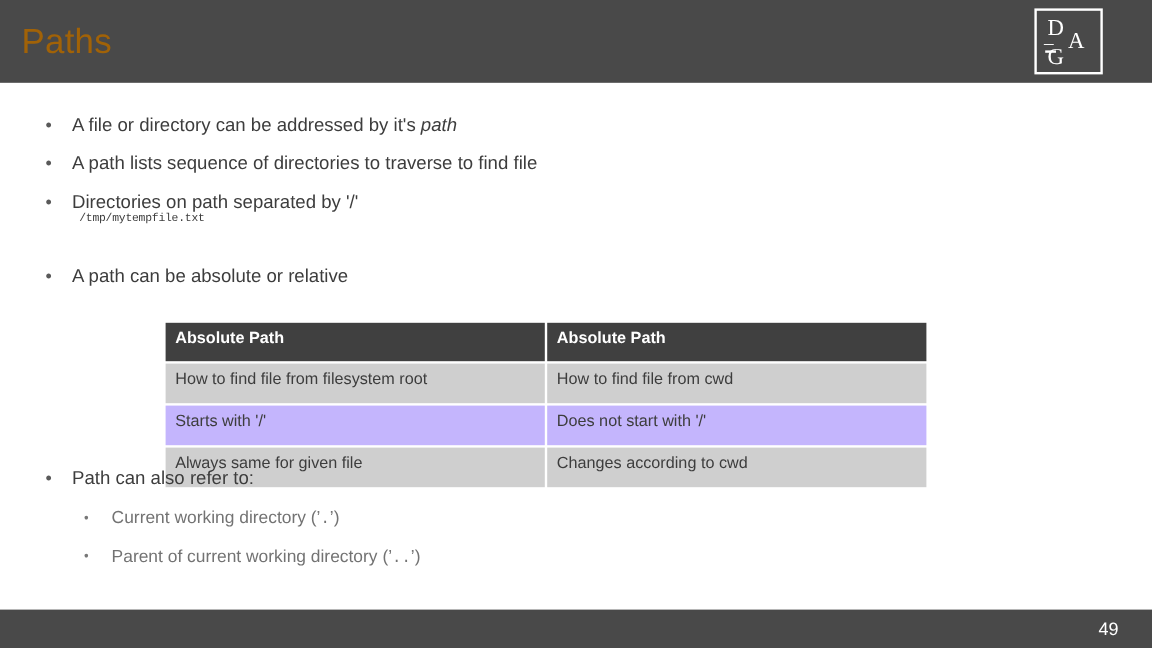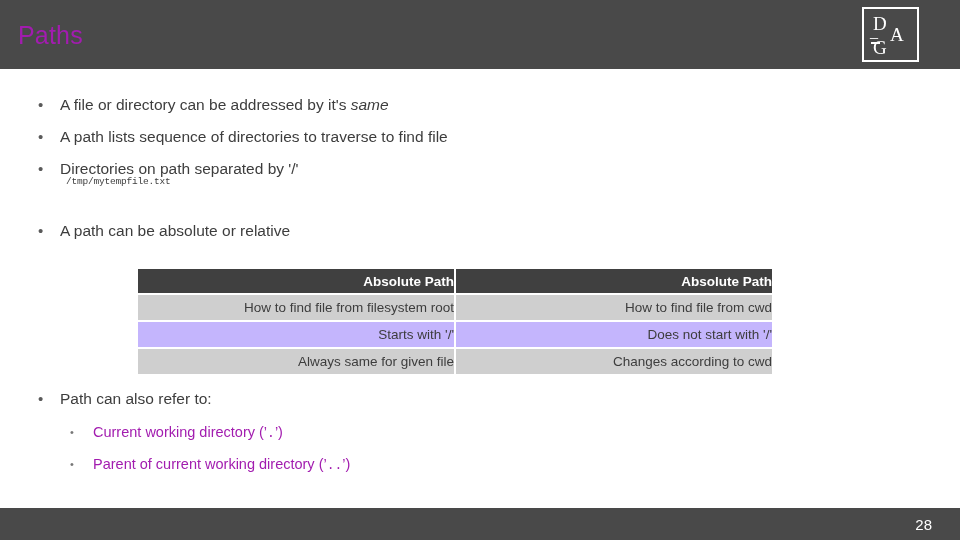--- a/index.html
+++ b/index.html
@@ -25,22 +25,22 @@
     left: 0;
     top: 0;
     width: 960px;
     height: 69px;
     background: #494949;
   }
   .slide-title {
     position: absolute;
     left: 18px;
     top: 20px;
-    font-size: 25px;
-    color: #a21caf;
+    font-size: 29px;
+    color: #a16207;
     letter-spacing: 0.2px;
     line-height: 30px;
     white-space: nowrap;
   }
 
   
   .logo-box {
     position: absolute;
     left: 862px;
     top: 7px;
@@ -124,21 +124,21 @@
     align-items: flex-start;
   }
   .subbullet-mark {
     color: #777777;
     font-size: 11px;
     line-height: 20px;
     width: 23px;
     flex: none;
   }
   .subbullet-text {
-    color: #a21caf;
+    color: #737373;
     font-size: 14.5px;
     line-height: 20px;
     white-space: nowrap;
   }
   .subbullet-text .dots {
     font-family: "Liberation Mono", monospace;
     font-size: 13px;
   }
   .sb1 { left: 70px; top: 353px; }
   .sb2 { left: 70px; top: 385px; }
@@ -148,22 +148,22 @@
     position: absolute;
     left: 136px;
     top: 198px;
     width: 638px;
     border-collapse: separate;
     border-spacing: 2px 2px;
     table-layout: fixed;
   }
   .path-table th,
   .path-table td {
-    padding: 0 0 0 8px;
-    text-align: right;
+    padding: 0 0 8px 8px;
+    text-align: left;
     vertical-align: middle;
     height: 25px;
     font-weight: normal;
     overflow: hidden;
     white-space: nowrap;
   }
   .path-table th {
     background: #404040;
     color: #ffffff;
     font-weight: bold;
@@ -208,21 +208,21 @@
     <span class="logo-letter logo-dash">–</span>
     <span class="logo-letter logo-a">A</span>
     <span class="logo-letter logo-g">G</span>
     <span class="logo-g-bar"></span>
   </div>
 
   <div class="content">
 
     <div class="bullet-row b1">
       <span class="bullet-mark">•</span>
-      <span class="bullet-text"><span>A file or directory can be addressed by it's </span><i>same</i></span>
+      <span class="bullet-text"><span>A file or directory can be addressed by it's </span><i>path</i></span>
     </div>
 
     <div class="bullet-row b2">
       <span class="bullet-mark">•</span>
       <span class="bullet-text">A path lists sequence of directories to traverse to find file</span>
     </div>
 
     <div class="bullet-row b3">
       <span class="bullet-mark">•</span>
       <span class="bullet-text">Directories on path separated by '/'</span>
@@ -269,15 +269,15 @@
     </div>
 
     <div class="subbullet-row sb2">
       <span class="subbullet-mark">•</span>
       <span class="subbullet-text"><span>Parent of current working directory (’</span><span class="dots">..</span><span>’)</span></span>
     </div>
 
   </div>
 
   <div class="footer-bar"></div>
-  <div class="page-number">28</div>
+  <div class="page-number">49</div>
 
 </div>
 
 </body></html>

